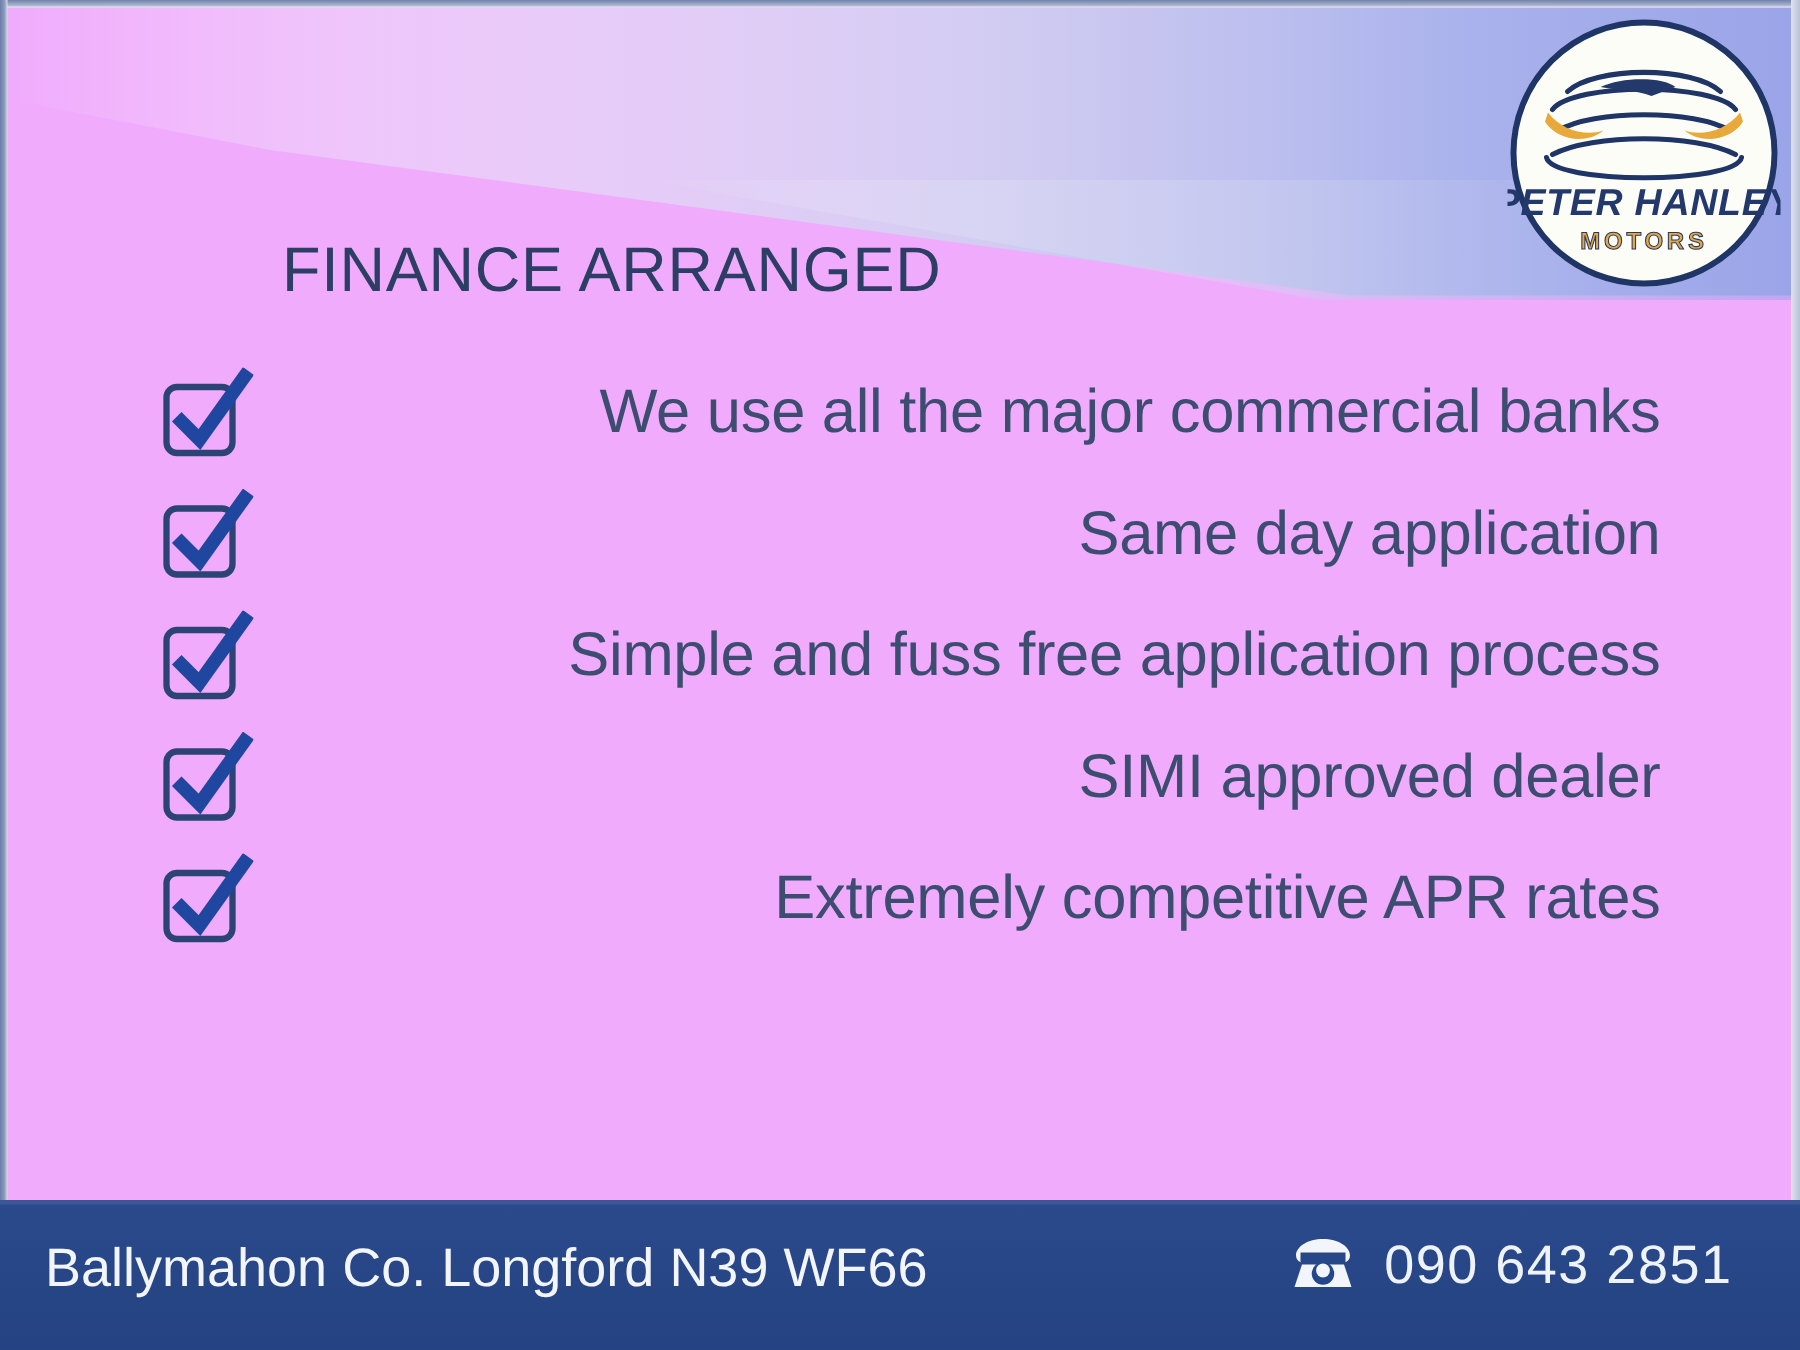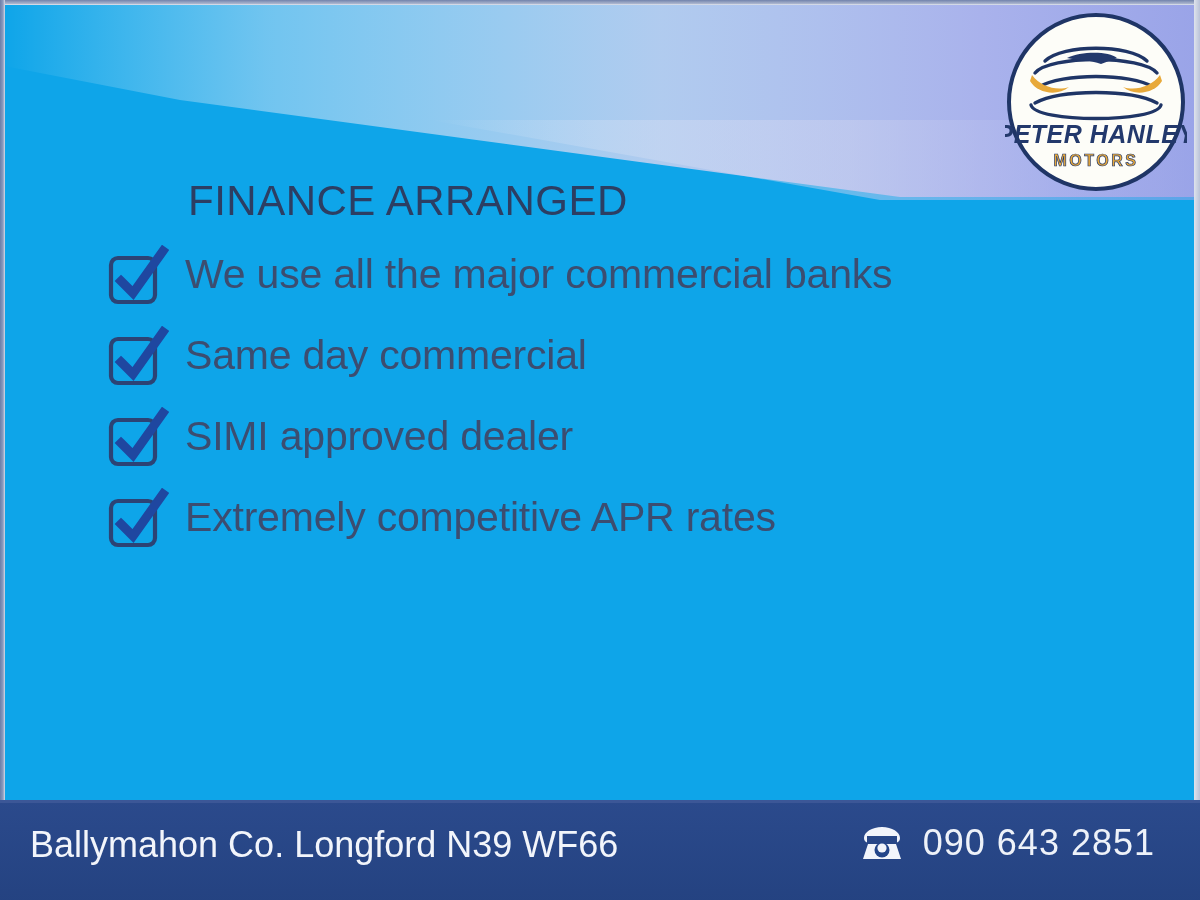--- a/index.html
+++ b/index.html
@@ -5,21 +5,21 @@
   html, body {
     margin: 0;
     padding: 0;
     background: #ffffff;
   }
   #poster {
     position: relative;
     width: 1200px;
     height: 900px;
     overflow: hidden;
-    background: #0ea5e9;
+    background: #f0abfc;
     font-family: "Liberation Sans", sans-serif;
     box-sizing: border-box;
   }
 
   
   .frame-left {
     position: absolute;
     left: 0; top: 0;
     width: 5px; height: 900px;
     background: linear-gradient(to right, #6b7ea8 0%, #8c9cc0 60%, #d8dce8 100%);
@@ -51,40 +51,41 @@
     right: 13px;
     top: 11px;
     width: 182px;
     height: 182px;
   }
 
   
   .heading {
     position: absolute;
     left: 188px;
-    top: 177px;
+    top: 156px;
     font-size: 42px;
     letter-spacing: 0.5px;
     color: #2c3e63;
     font-weight: 400;
     white-space: nowrap;
   }
 
   
   .list {
     position: absolute;
     left: 107px;
     top: 243px;
     width: 1000px;
   }
   .row {
     position: relative;
     height: 81px;
     display: flex;
     align-items: flex-start;
+    justify-content: space-between;
   }
   .check {
     width: 62px;
     height: 62px;
     flex: 0 0 62px;
     margin-top: 2px;
   }
   .row-text {
     margin-left: 16px;
     font-size: 41px;
@@ -112,21 +113,21 @@
     font-size: 36px;
     color: #f2f5fb;
     white-space: nowrap;
     letter-spacing: 0px;
   }
   .footer-phone-wrap {
     position: absolute;
     right: 45px;
     top: 22px;
     display: flex;
-    align-items: center;
+    align-items: flex-start;
   }
   .phone-icon {
     width: 46px;
     height: 40px;
     margin-right: 18px;
   }
   .footer-phone {
     font-size: 36px;
     color: #eef2f9;
     white-space: nowrap;
@@ -204,23 +205,30 @@
       </svg>
       <div class="row-text">We use all the major commercial banks</div>
     </div>
 
 
     <div class="row">
       <svg class="check" viewBox="0 0 62 62">
         <rect x="4" y="13" width="44" height="44" rx="7" ry="7" fill="none" stroke="#2c4375" stroke-width="4.2"></rect>
         <path d="M14 36 L 26 48 L 56 6" fill="none" stroke="#1f47a0" stroke-width="9" stroke-linecap="square" stroke-linejoin="miter"></path>
       </svg>
-      <div class="row-text">Same day commercial</div>
-    </div>
-
+      <div class="row-text">Same day application</div>
+    </div>
+
+    <div class="row">
+      <svg class="check" viewBox="0 0 62 62">
+        <rect x="4" y="13" width="44" height="44" rx="7" ry="7" fill="none" stroke="#2c4375" stroke-width="4.2"></rect>
+        <path d="M14 36 L 26 48 L 56 6" fill="none" stroke="#1f47a0" stroke-width="9" stroke-linecap="square" stroke-linejoin="miter"></path>
+      </svg>
+      <div class="row-text">Simple and fuss free application process</div>
+    </div>
 
     <div class="row">
       <svg class="check" viewBox="0 0 62 62">
         <rect x="4" y="13" width="44" height="44" rx="7" ry="7" fill="none" stroke="#2c4375" stroke-width="4.2"></rect>
         <path d="M14 36 L 26 48 L 56 6" fill="none" stroke="#1f47a0" stroke-width="9" stroke-linecap="square" stroke-linejoin="miter"></path>
       </svg>
       <div class="row-text">SIMI approved dealer</div>
     </div>
 
     <div class="row">

